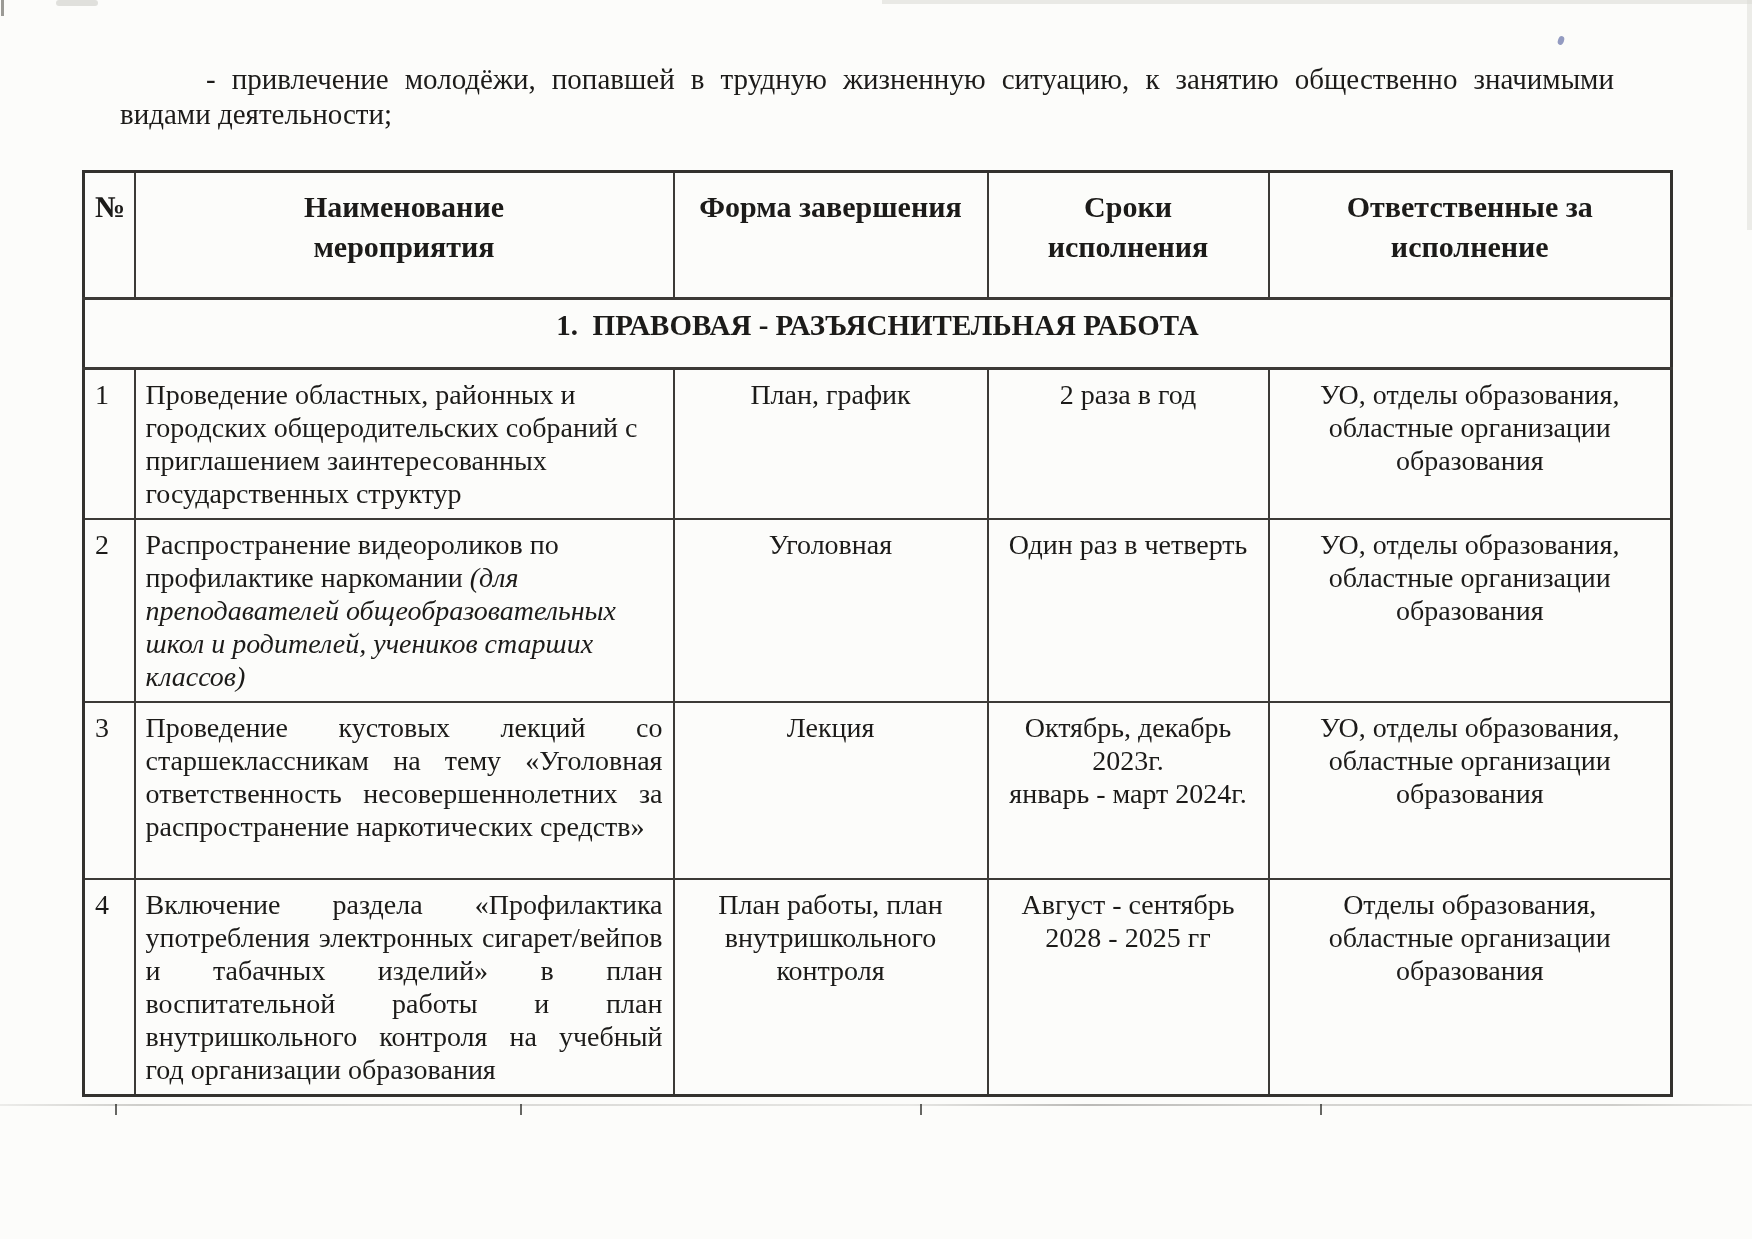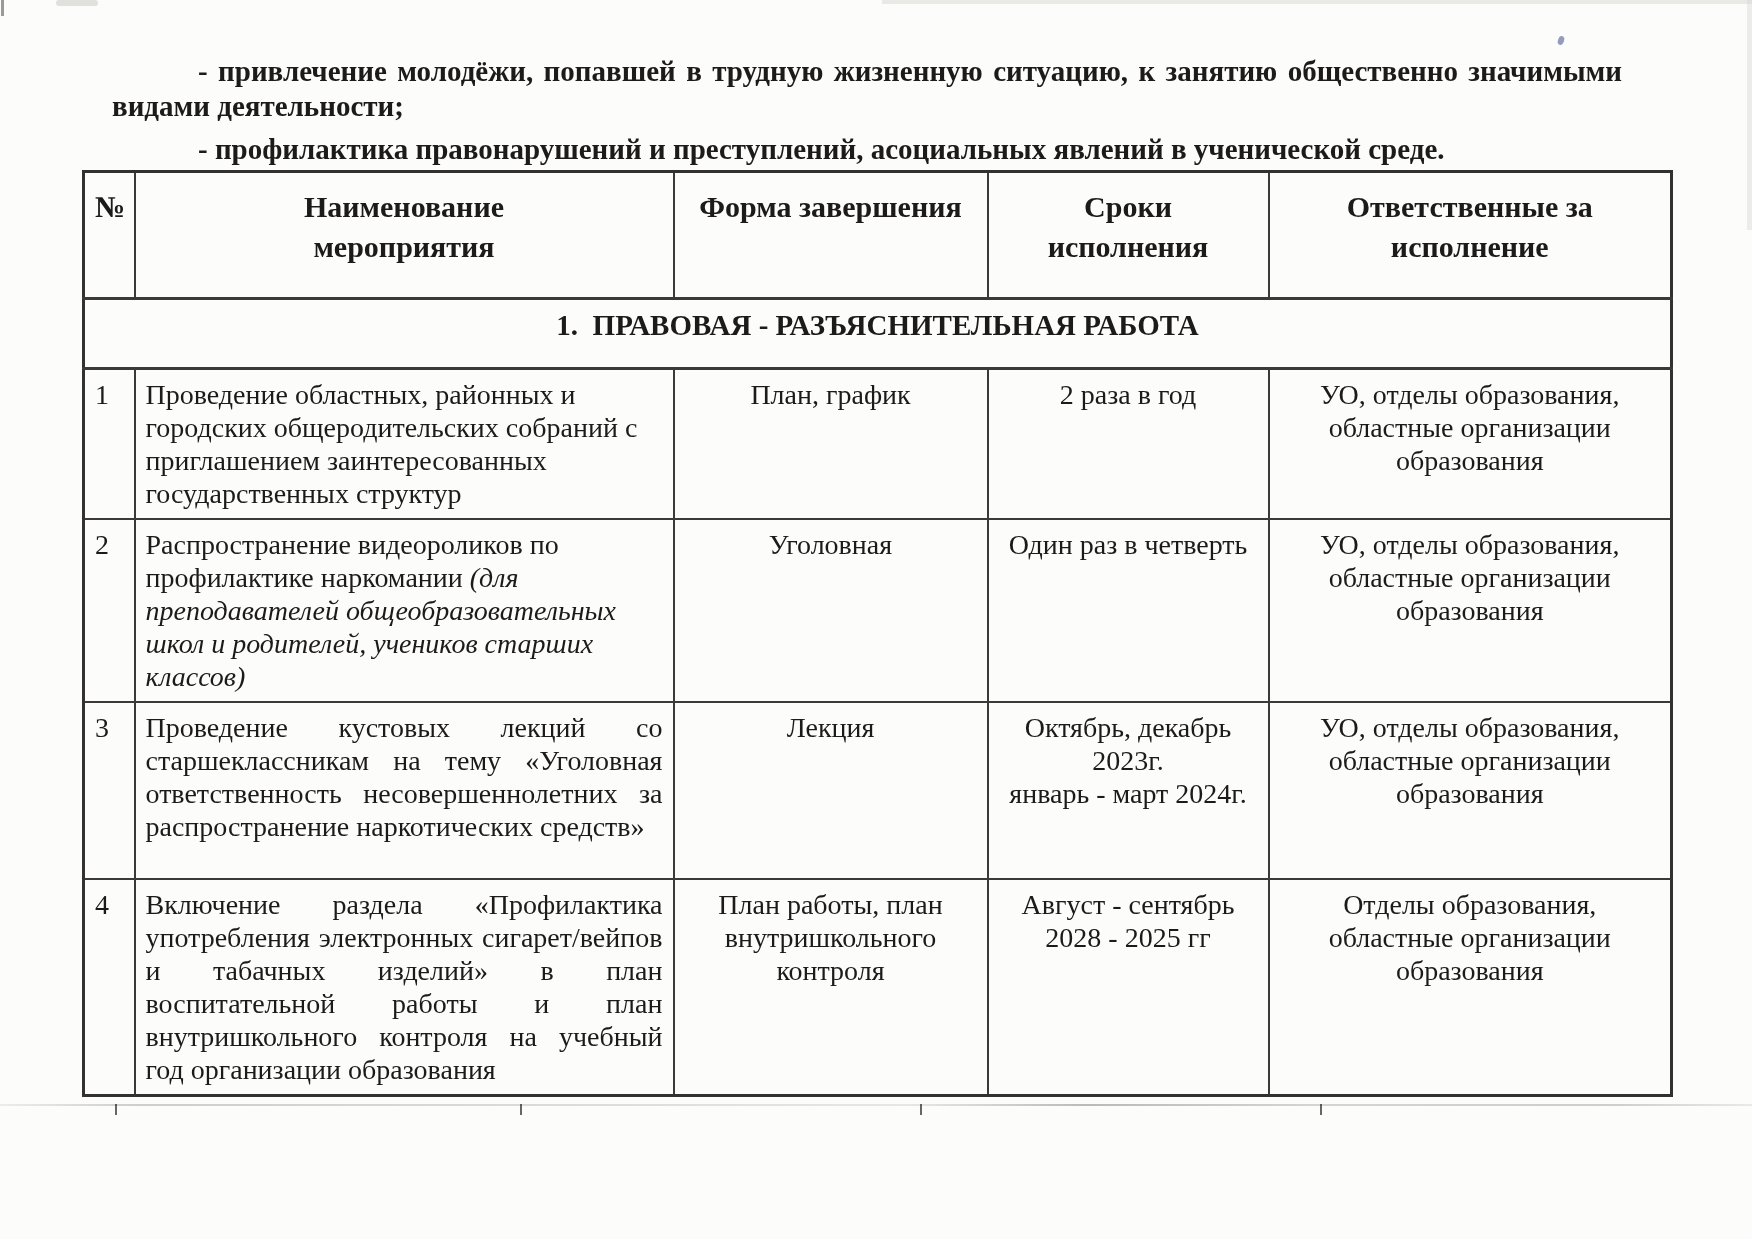--- a/index.html
+++ b/index.html
@@ -13,21 +13,21 @@
     overflow: hidden;
   }
 
   
   .intro {
     position: absolute;
     top: 46px; left: 104px; width: 1526px;
     font-size: 29px; line-height: 35px;
     text-align: justify;
   }
-  .intro p { margin: 8px; text-indent: 86px; font-weight: bold; }
+  .intro p { margin: 16px; text-indent: 86px; }
 
   
   table.doc-table {
     position: absolute;
     top: 170px; left: 82px;
     width: 1588px;
     border-collapse: collapse;
     table-layout: fixed;
     border: 3px solid #33312e;
   }
@@ -102,21 +102,20 @@
 <div>
 
   <div class="artifact corner-mark"></div>
   <div class="artifact corner-smudge"></div>
   <div class="artifact top-band"></div>
   <div class="artifact right-edge"></div>
   <div class="artifact blue-dot"></div>
 
   <div class="intro">
     <p>- привлечение молодёжи, попавшей в трудную жизненную ситуацию, к занятию общественно значимыми видами деятельности;</p>
-    <p>- профилактика правонарушений и преступлений, асоциальных явлений в ученической среде.</p>
   </div>
 
   <table class="doc-table">
     <colgroup>
       <col style="width:51px">
       <col style="width:539px">
       <col style="width:314px">
       <col style="width:281px">
       <col style="width:403px">
     </colgroup>

